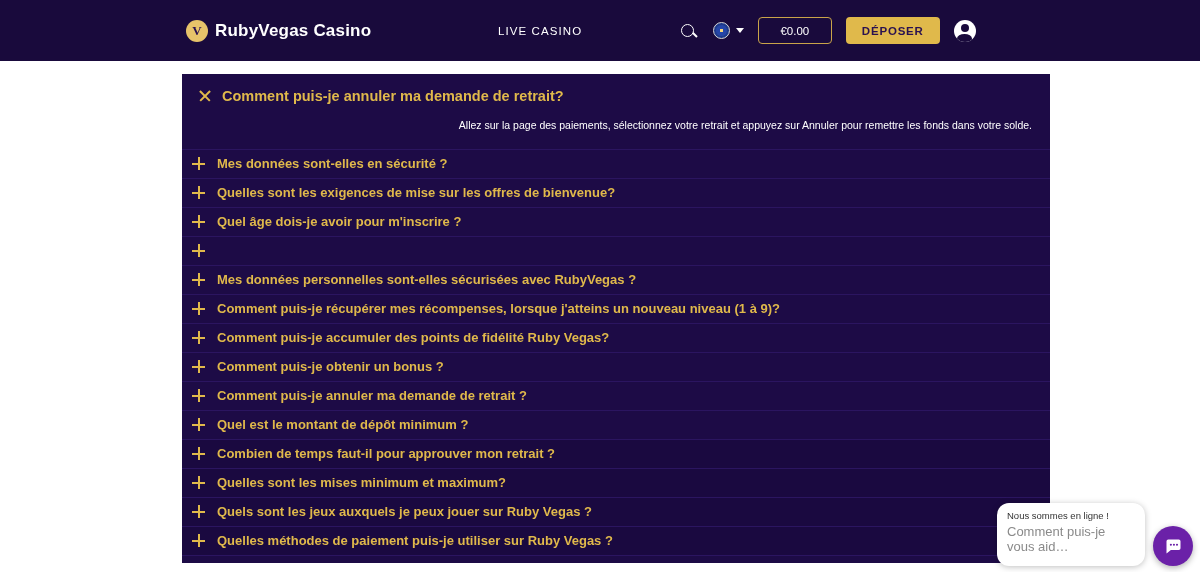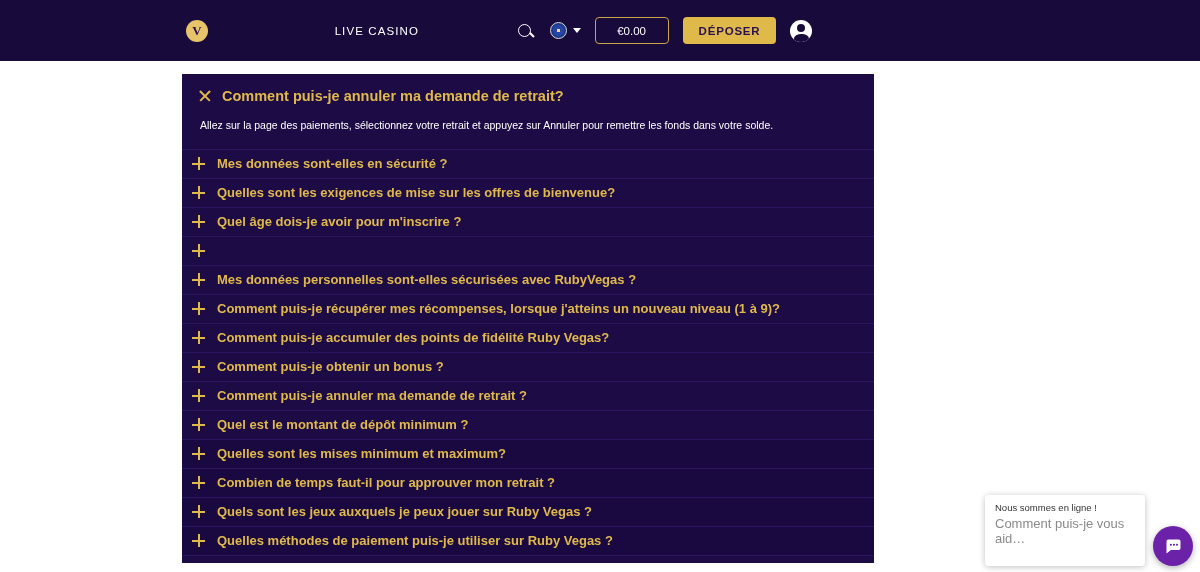--- a/index.html
+++ b/index.html
@@ -172,21 +172,22 @@
   
   .page {
     position: relative;
     height: 511px;
     background: #ffffff;
   }
   .faq {
     position: absolute;
     left: 182px;
     top: 13px;
-    width: 692px;
+    width: 868px;
+    text-align: right;
   }
   .faq-open {
     background: #1D0B46;
     padding: 14px 0 16px 0;
   }
   .faq-open-head {
     display: flex;
     align-items: center;
     gap: 10px;
     padding: 0 16px;
@@ -259,24 +260,24 @@
   .chat {
     position: absolute;
     right: 7px;
     bottom: 6px;
     display: flex;
     align-items: flex-end;
     gap: 8px;
   }
   .chat-bubble {
     background: #ffffff;
-    border-radius: 4px;
+    border-radius: 12px;
     box-shadow: 0 1px 6px rgba(0,0,0,.25);
-    padding: 7px 10px 20px 10px;
-    width: 160px;
+    padding: 7px 10px 12px 10px;
+    width: 148px;
   }
   .chat-title {
     color: #333333;
     font-size: 9.5px;
     margin-bottom: 3px;
   }
   .chat-sub {
     color: #8a8a8a;
     font-size: 13px;
   }
@@ -292,20 +293,23 @@
   }
   .chat-fab svg { display: block; }
 </style>
 </head>
 <body>
 
 <div class="header">
 
   <div class="logo">
     <div class="logo-mark">V</div>
+    <div class="logo-text">
+      <span class="ruby">Ruby</span><span class="vegas">Vegas Casino</span>
+    </div>
   </div>
 
   <div class="nav">
     <div class="nav-item">CASINO</div>
     <div class="nav-item">LIVE CASINO</div>
     <div class="nav-item">PROMOTIONS</div>
   </div>
 
   <div class="header-right">
     <div class="icon-btn">
@@ -367,25 +371,25 @@
     <div class="faq-row">
       <div class="plus"></div>
       <div class="faq-q">Comment puis-je annuler ma demande de retrait ?</div>
     </div>
     <div class="faq-row">
       <div class="plus"></div>
       <div class="faq-q">Quel est le montant de dépôt minimum ?</div>
     </div>
     <div class="faq-row alt">
       <div class="plus"></div>
+      <div class="faq-q">Combien de temps faut-il pour approuver mon retrait ?</div>
+    </div>
+    <div class="faq-row alt">
+      <div class="plus"></div>
       <div class="faq-q">Quelles sont les mises minimum et maximum?</div>
-    </div>
-    <div class="faq-row alt">
-      <div class="plus"></div>
-      <div class="faq-q">Combien de temps faut-il pour approuver mon retrait ?</div>
     </div>
     <div class="faq-row alt">
       <div class="plus"></div>
       <div class="faq-q">Quels sont les jeux auxquels je peux jouer sur Ruby Vegas ?</div>
     </div>
     <div class="faq-row alt">
       <div class="plus"></div>
       <div class="faq-q">Quelles méthodes de paiement puis-je utiliser sur Ruby Vegas ?</div>
     </div>
     <div class="spacer-row"></div>

